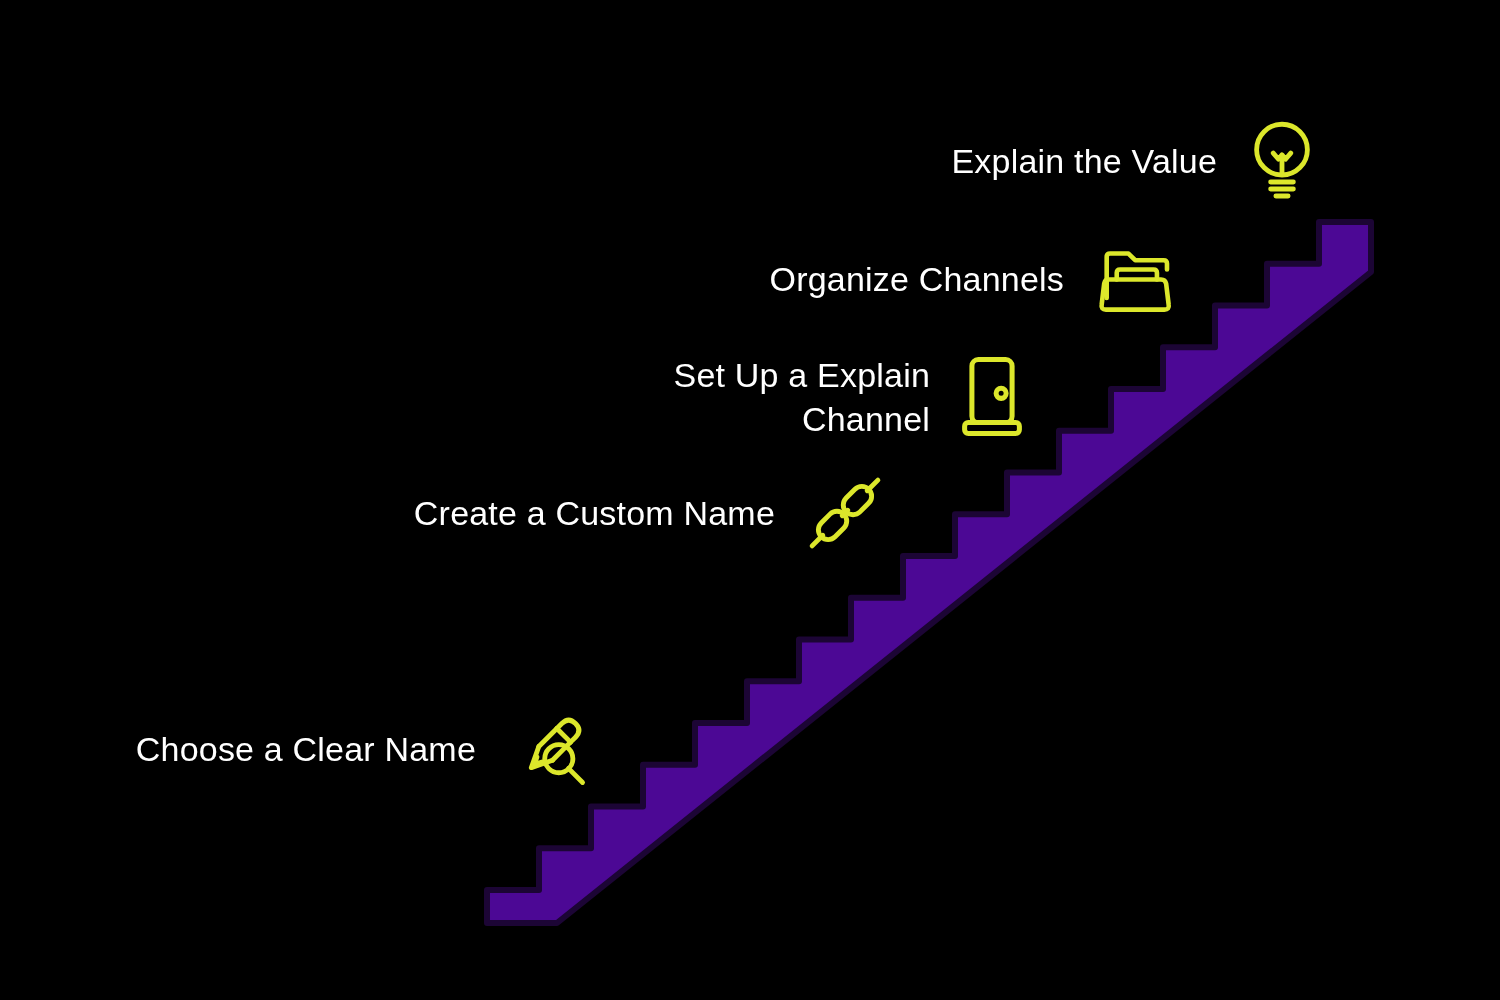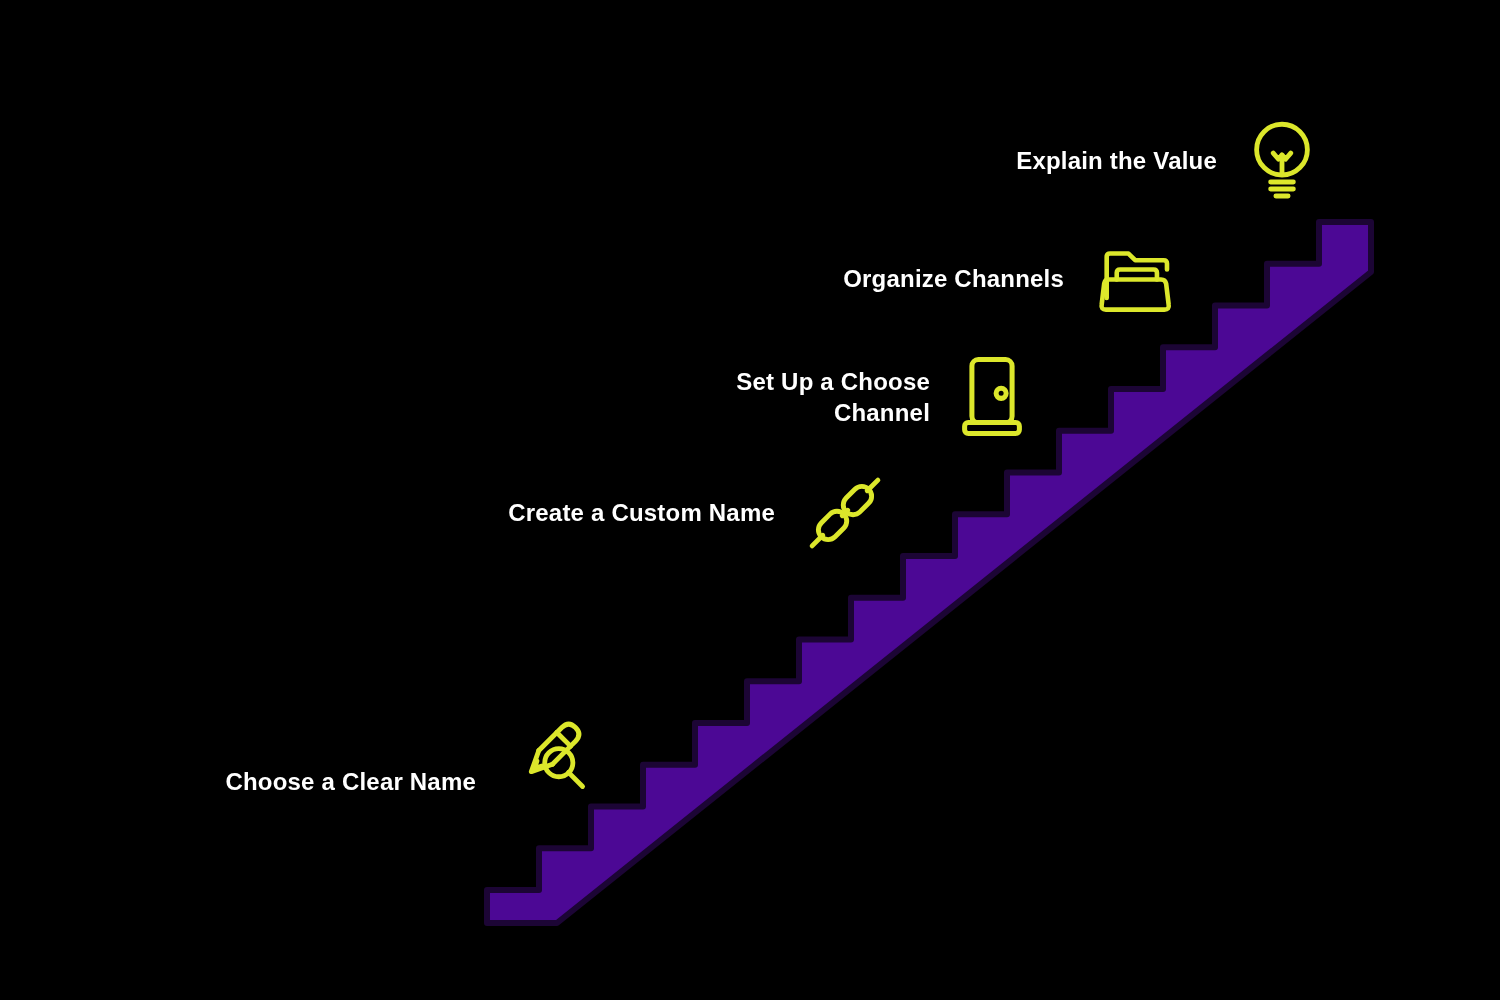--- a/index.html
+++ b/index.html
@@ -27,43 +27,43 @@
   .step-row{
     position:absolute;
     display:flex;
     align-items:center;
     gap:30px;
     height:96px;
     z-index:1;
   }
   .step-label{
     color:var(--text);
-    font-size:24px;
-    font-weight:700;
+    font-size:34px;
+    font-weight:400;
     letter-spacing:.2px;
     text-align:right;
     line-height:1.3;
     white-space:pre-line;
   }
   .step-icon{flex:0 0 auto;display:flex;align-items:center;justify-content:center;}
   .step-icon svg{display:block;}
   .step-icon path, .step-icon circle, .step-icon rect, .step-icon polyline{
     fill:none;
     stroke:var(--icon);
     stroke-width:5.5;
     stroke-linecap:round;
     stroke-linejoin:round;
   }
   
   .row-explain  {top:113px; right:183px;}
   .row-organize {top:231px; right:322px;}
   .row-welcome  {top:349px; right:476px;}
   .row-link     {top:465px; right:615px;}
   .row-logo     {top:583px; right:762px;}
-  .row-name     {top:701px; right:906px;align-items:flex-end;}
+  .row-name     {top:701px; right:906px;}
 </style>
 </head>
 <body>
 
 <div class="canvas">
 
   <svg class="stairs-svg" width="1500" height="1000" viewBox="0 0 1500 1000">
     <path d="M 487 890 L 539 890 L 539 848.25 L 591 848.25 L 591 806.5 L 643 806.5 L 643 764.75 L 695 764.75 L 695 723 L 747 723 L 747 681.25 L 799 681.25 L 799 639.5 L 851 639.5 L 851 597.75 L 903 597.75 L 903 556 L 955 556 L 955 514.25 L 1007 514.25 L 1007 472.5 L 1059 472.5 L 1059 430.75 L 1111 430.75 L 1111 389 L 1163 389 L 1163 347.25 L 1215 347.25 L 1215 305.5 L 1267 305.5 L 1267 263.75 L 1319 263.75 L 1319 222 L 1371 222 L 1371 272 L 557 923 L 487 923 Z"></path>
   </svg>
 
@@ -84,21 +84,21 @@
     <div class="step-icon">
       <svg width="84" height="67" viewBox="0 0 100 80">
         <path d="M15,62 V13 Q15,9 19,9 H41 L49,17 H83 Q87,17 87,21 V28"></path>
         <path d="M27,40 V32 Q27,28 31,28 H71 Q75,28 75,32 V40"></path>
         <path d="M16,40 H80 Q85,40 86,45 L89,70 Q90,76 84,76 H14 Q8,76 9,70 L12,45 Q13,40 16,40 Z"></path>
       </svg>
     </div>
   </div>
 
   <div class="step-row row-welcome">
-    <div class="step-label">Set Up a Choose
+    <div class="step-label">Set Up a Explain
 Channel</div>
     <div class="step-icon">
       <svg width="64" height="84" viewBox="0 0 70 92">
         <rect x="13" y="5" width="44" height="69" rx="7"></rect>
         <circle cx="45" cy="42" r="5.5"></circle>
         <rect x="5" y="74" width="60" height="12" rx="4"></rect>
       </svg>
     </div>
   </div>
 

